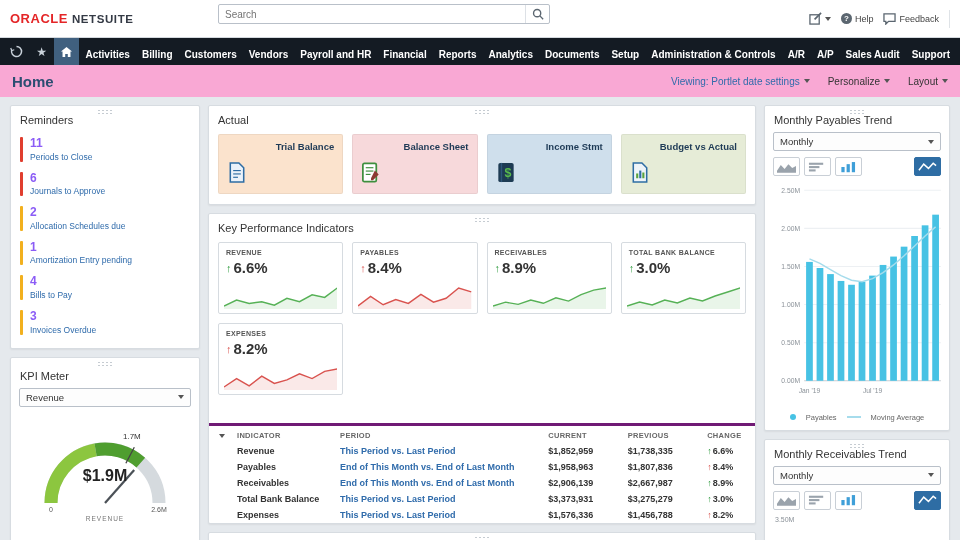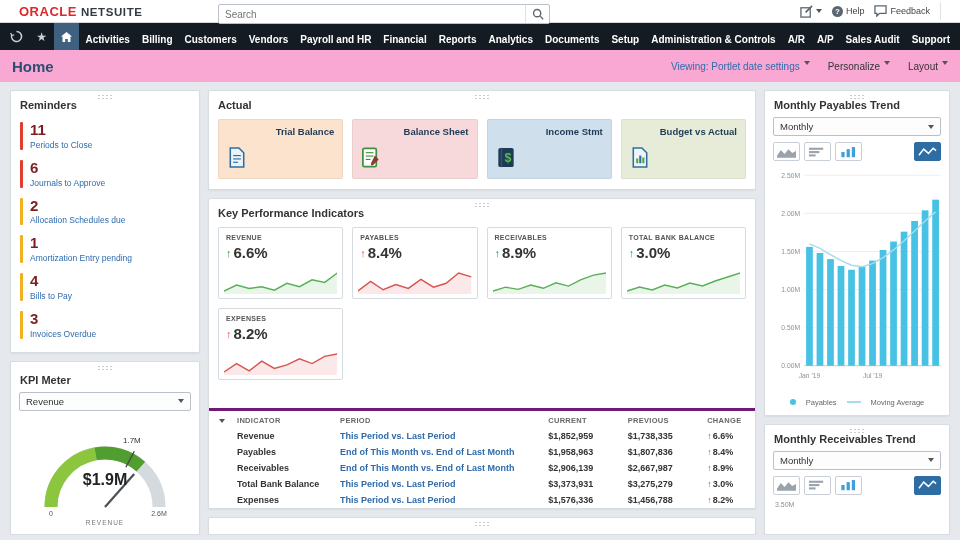--- a/index.html
+++ b/index.html
@@ -1,19 +1,19 @@
 <!DOCTYPE html>
 <html><head>
 <meta charset="utf-8">
 <style>
   *{box-sizing:border-box;margin:0;padding:0}
   html,body{width:960px;height:540px;overflow:hidden}
   body{font-family:"Liberation Sans",sans-serif;background:#e5e9ed;color:#333}
   
-  .topbar{height:23px;background:#fff;border-bottom:1px solid #d4d9de;display:flex;align-items:center;padding:0 19px;position:relative;z-index:5}
+  .topbar{height:38px;background:#fff;border-bottom:1px solid #d4d9de;display:flex;align-items:center;padding:0 10px;position:relative;z-index:5}
   .logo{display:flex;align-items:baseline;gap:4px;cursor:pointer}
   .logo-oracle{color:#e42527;font-weight:700;font-size:13px;letter-spacing:.5px}
   .logo-netsuite{color:#343a45;font-weight:700;font-size:11.5px;letter-spacing:.6px}
   .search-wrap{position:absolute;left:218px;top:4px;width:332px;height:20px;border:1px solid #b9c0c9;border-radius:2px;display:flex;align-items:center;background:#fff}
   .search-input{flex:1;border:none;outline:none;font-size:10px;padding:0 6px;color:#333;font-family:inherit}
   .search-btn{width:24px;height:100%;border-left:1px solid #dde1e6;display:flex;align-items:center;justify-content:center;cursor:pointer}
   .top-right{margin-left:auto;display:flex;align-items:center;gap:10px;font-size:9px;color:#444}
   .top-item{display:flex;align-items:center;gap:3px;cursor:pointer}
   .help-badge{width:11px;height:11px;border-radius:50%;background:#5b6670;color:#fff;font-size:8px;font-weight:700;display:flex;align-items:center;justify-content:center}
   .vdiv{width:1px;height:18px;background:#dfe3e7}
@@ -25,35 +25,35 @@
   
   .navbar{height:27px;background:#141b23;display:flex;align-items:stretch;padding:0 4px;white-space:nowrap;overflow:hidden}
   .nav-iconbtn{width:28px;display:flex;align-items:center;justify-content:center;color:#c9d2da;font-size:12px;cursor:pointer}
   .nav-home{background:#40607f}
   .nav-menu{display:flex;align-items:stretch}
   .nav-item{display:flex;align-items:center;padding:16px 6px;color:#fff;font-size:10px;font-weight:700;cursor:pointer}
   
   .page-head{height:32px;display:flex;align-items:center;padding:0 12px;background:#f9a8d4}
   .page-title{color:#2c4e72;font-size:15px;font-weight:700}
   .head-actions{margin-left:auto;display:flex;gap:18px;font-size:10px;align-items:center}
-  .head-link{display:flex;align-items:flex-start;gap:4px;cursor:pointer;color:#333;font-weight:400}
+  .head-link{display:flex;align-items:center;gap:4px;cursor:pointer;color:#333;font-weight:400}
   .head-link.blue{color:#2f6bab}
   
   .content{display:flex;gap:8px;padding:8px 10px 0;height:453px;overflow:hidden}
   .col-left{width:190px;display:flex;flex-direction:column;gap:8px}
   .col-center{flex:1;display:flex;flex-direction:column;gap:8px;min-width:0}
   .col-right{width:186px;display:flex;flex-direction:column;gap:8px}
   .portlet{background:#fff;border:1px solid #d7dce1;box-shadow:0 1px 2px rgba(0,0,0,.06);border-radius:2px;position:relative}
-  .portlet-head{padding:8px 9px 4px;font-size:11px;font-weight:700;color:#333}
+  .portlet-head{padding:8px 9px 4px;font-size:11px;font-weight:400;color:#333}
   .drag-dots{position:absolute;top:3px;left:50%;transform:translateX(-50%);width:16px;height:5px;background-image:radial-gradient(circle,#c6ccd2 .9px,transparent 1px);background-size:4px 3px;cursor:grab}
   
   .rem-list{padding:2px 0 8px}
   .rem-item{display:flex;gap:7px;padding:5px 9px;cursor:pointer}
   .rem-bar{width:3px;border-radius:1px;align-self:stretch}
-  .rem-num{font-size:15px;font-weight:700;color:#7f1d1d;line-height:1.05}
+  .rem-num{font-size:12px;font-weight:700;color:#8b5cf6;line-height:1.05}
   .rem-label{font-size:8.5px;color:#2f6bab;margin-top:2px}
   
   .select{margin:2px 8px 6px;height:19px;border:1px solid #b9c0c9;border-radius:2px;display:flex;align-items:center;justify-content:space-between;padding:0 6px;font-size:9.5px;color:#333;background:#fdfdfd;cursor:pointer}
   
   .gauge-wrap{padding:4px 0 0;flex:1}
   .gauge-wrap svg{display:block;margin:2px auto 0}
   
   .tiles-grid{display:grid;grid-template-columns:repeat(4,1fr);gap:9px;padding:4px 9px 10px}
   .tile{height:60px;border-radius:2px;position:relative;border:1px solid rgba(0,0,0,.05);cursor:pointer}
   .tile-label{position:absolute;top:6px;right:8px;font-size:9.5px;font-weight:700;color:#1e3a56}

